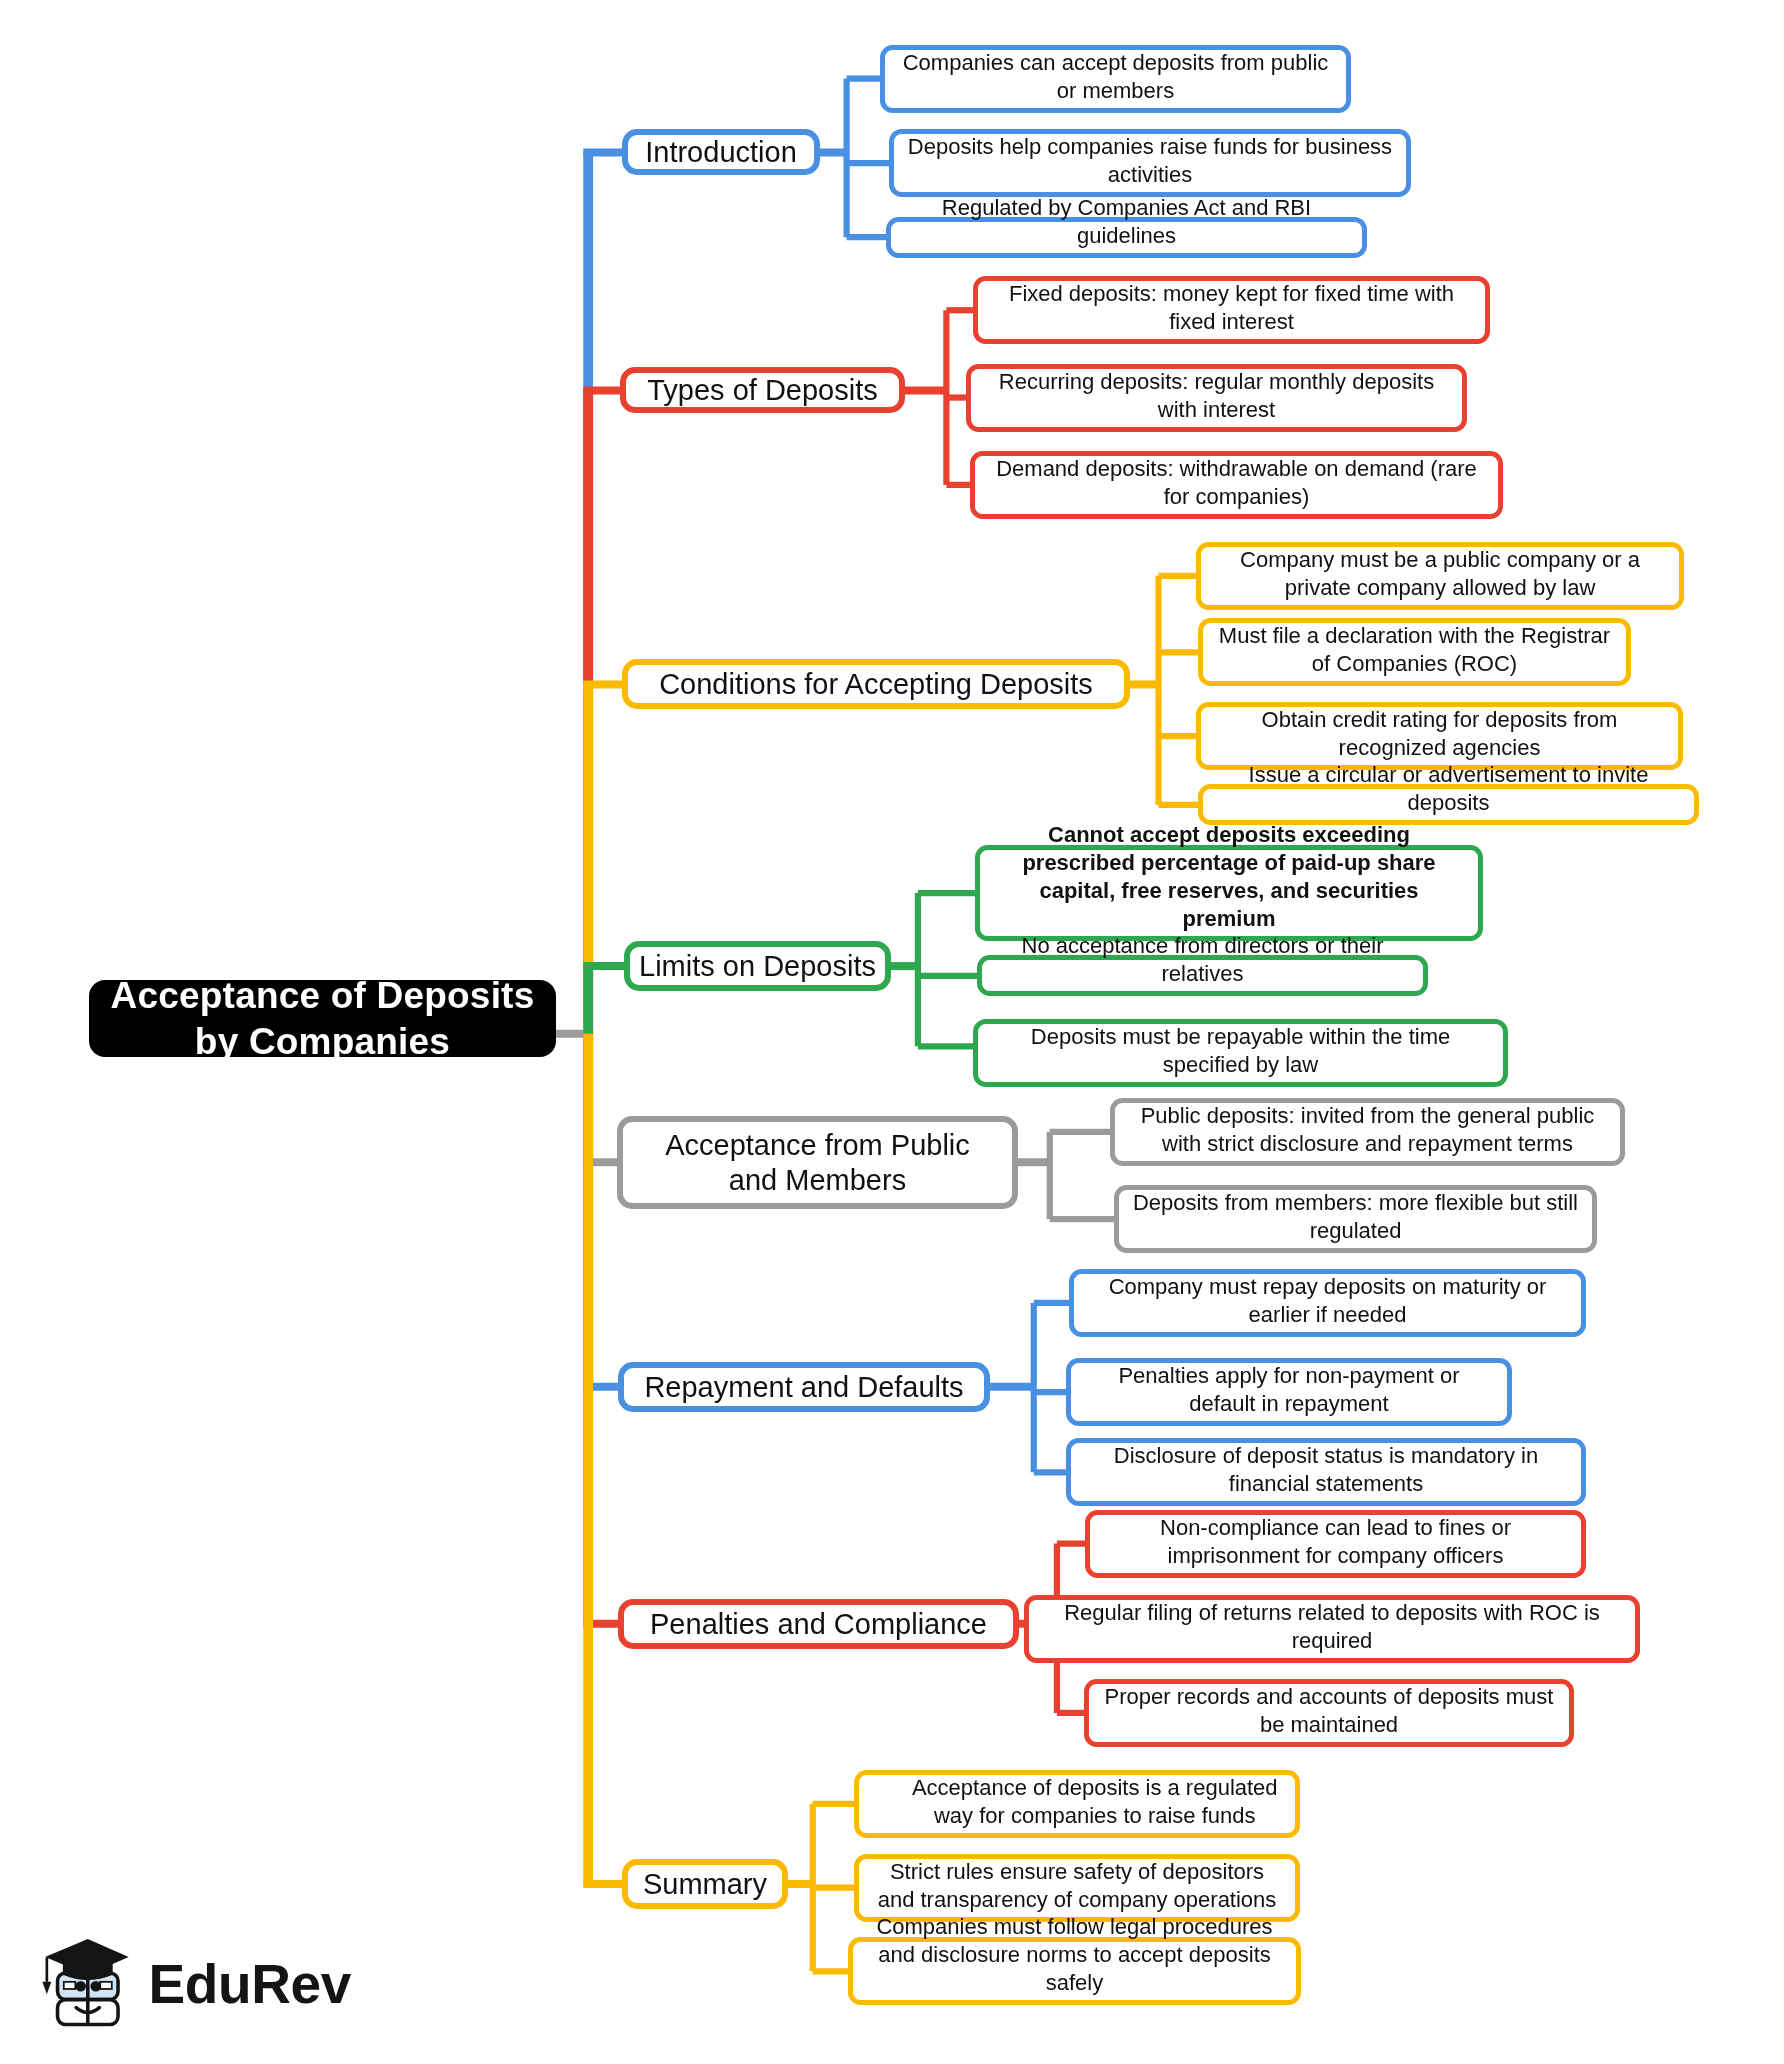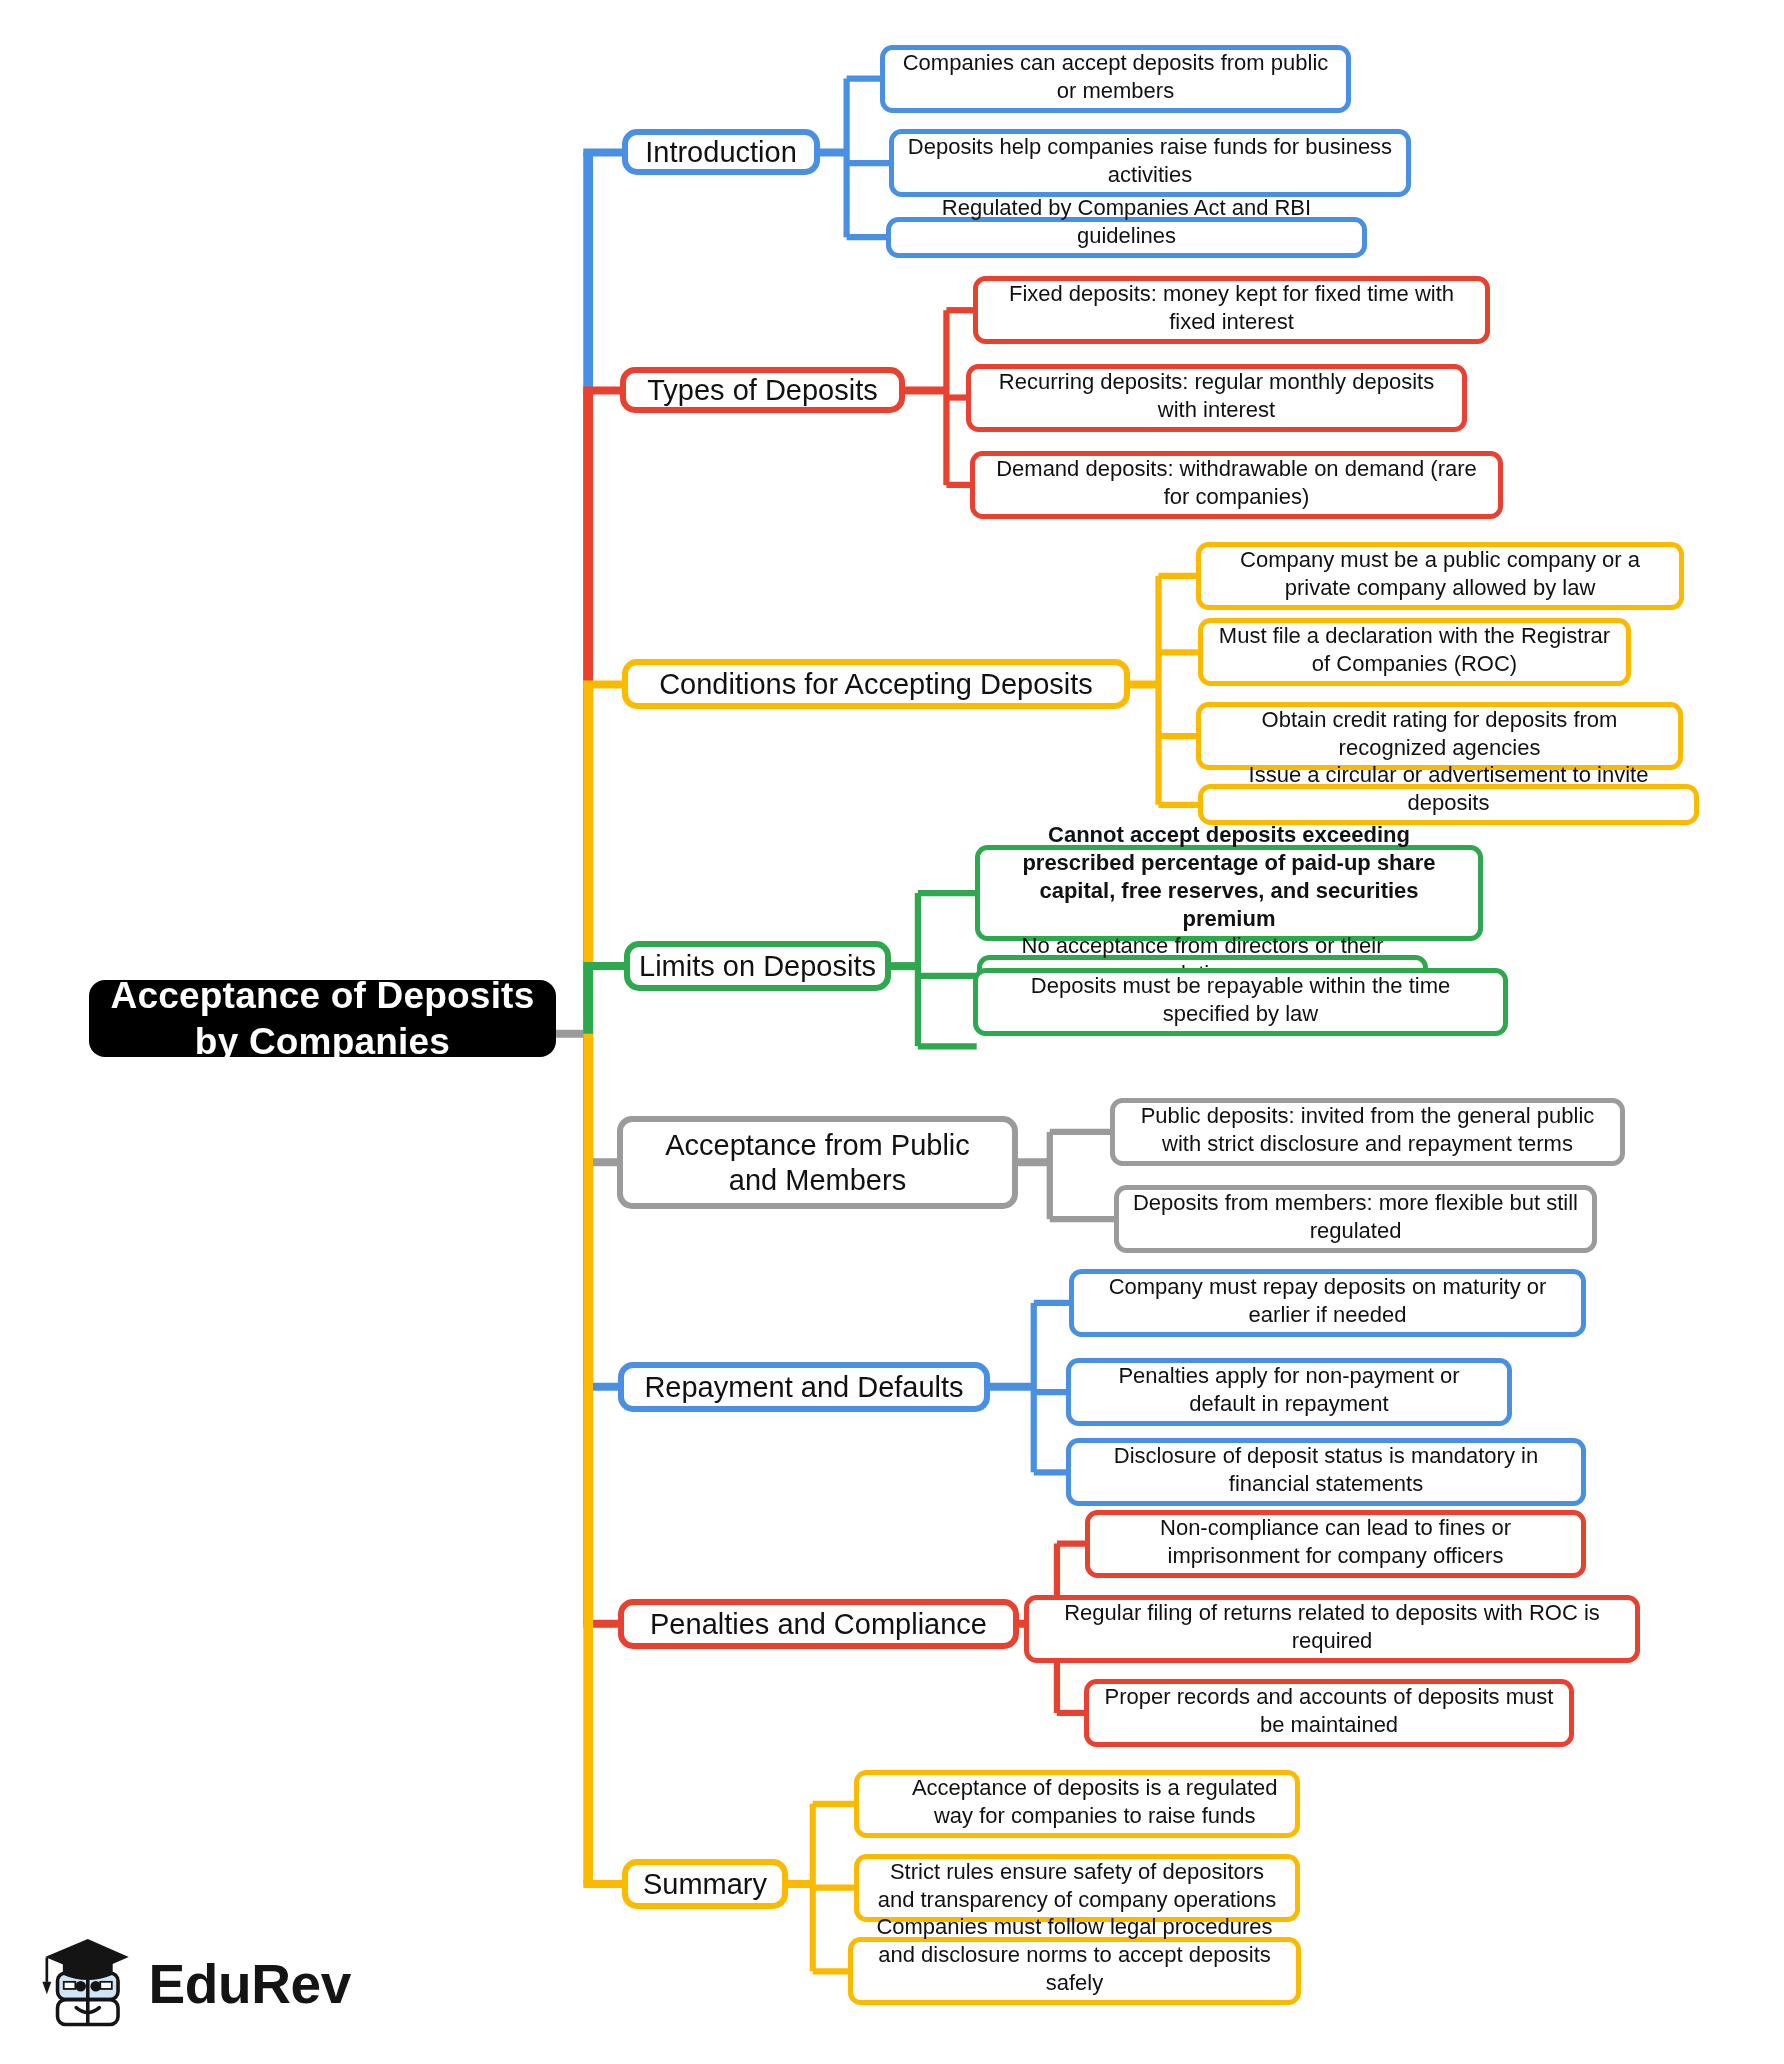--- a/index.html
+++ b/index.html
@@ -217,21 +217,21 @@
       </div>
       <div class="branch-node" style="left: 624px; top: 941px; width: 267px; height: 50px; border-color: rgb(46, 168, 79);">
         <span class="branch-label">Limits on Deposits</span>
       </div>
       <div class="leaf-node" style="left: 975px; top: 845px; width: 508px; height: 96px; border-color: rgb(46, 168, 79); font-weight: bold;">
         <span class="leaf-label">Cannot accept deposits exceeding prescribed percentage of paid-up share capital, free reserves, and securities premium</span>
       </div>
       <div class="leaf-node" style="left: 977px; top: 955px; width: 451px; height: 41px; border-color: rgb(46, 168, 79);">
         <span class="leaf-label">No acceptance from directors or their relatives</span>
       </div>
-      <div class="leaf-node" style="left: 973px; top: 968px; width: 535px; height: 68px; border-color: rgb(46, 168, 79);">
+      <div class="leaf-node" style="left: 973px; top: 1019px; width: 535px; height: 68px; border-color: rgb(46, 168, 79); border-radius: 13px;">
         <span class="leaf-label">Deposits must be repayable within the time specified by law</span>
       </div>
       <div class="branch-node wrap" style="left: 617px; top: 1116px; width: 401px; height: 93px; border-color: rgb(155, 155, 155);">
         <span class="branch-label">Acceptance from Public and Members</span>
       </div>
       <div class="leaf-node" style="left: 1110px; top: 1098px; width: 515px; height: 68px; border-color: rgb(155, 155, 155);">
         <span class="leaf-label">Public deposits: invited from the general public with strict disclosure and repayment terms</span>
       </div>
       <div class="leaf-node" style="left: 1114px; top: 1185px; width: 483px; height: 68px; border-color: rgb(155, 155, 155);">
         <span class="leaf-label">Deposits from members: more flexible but still regulated</span>

